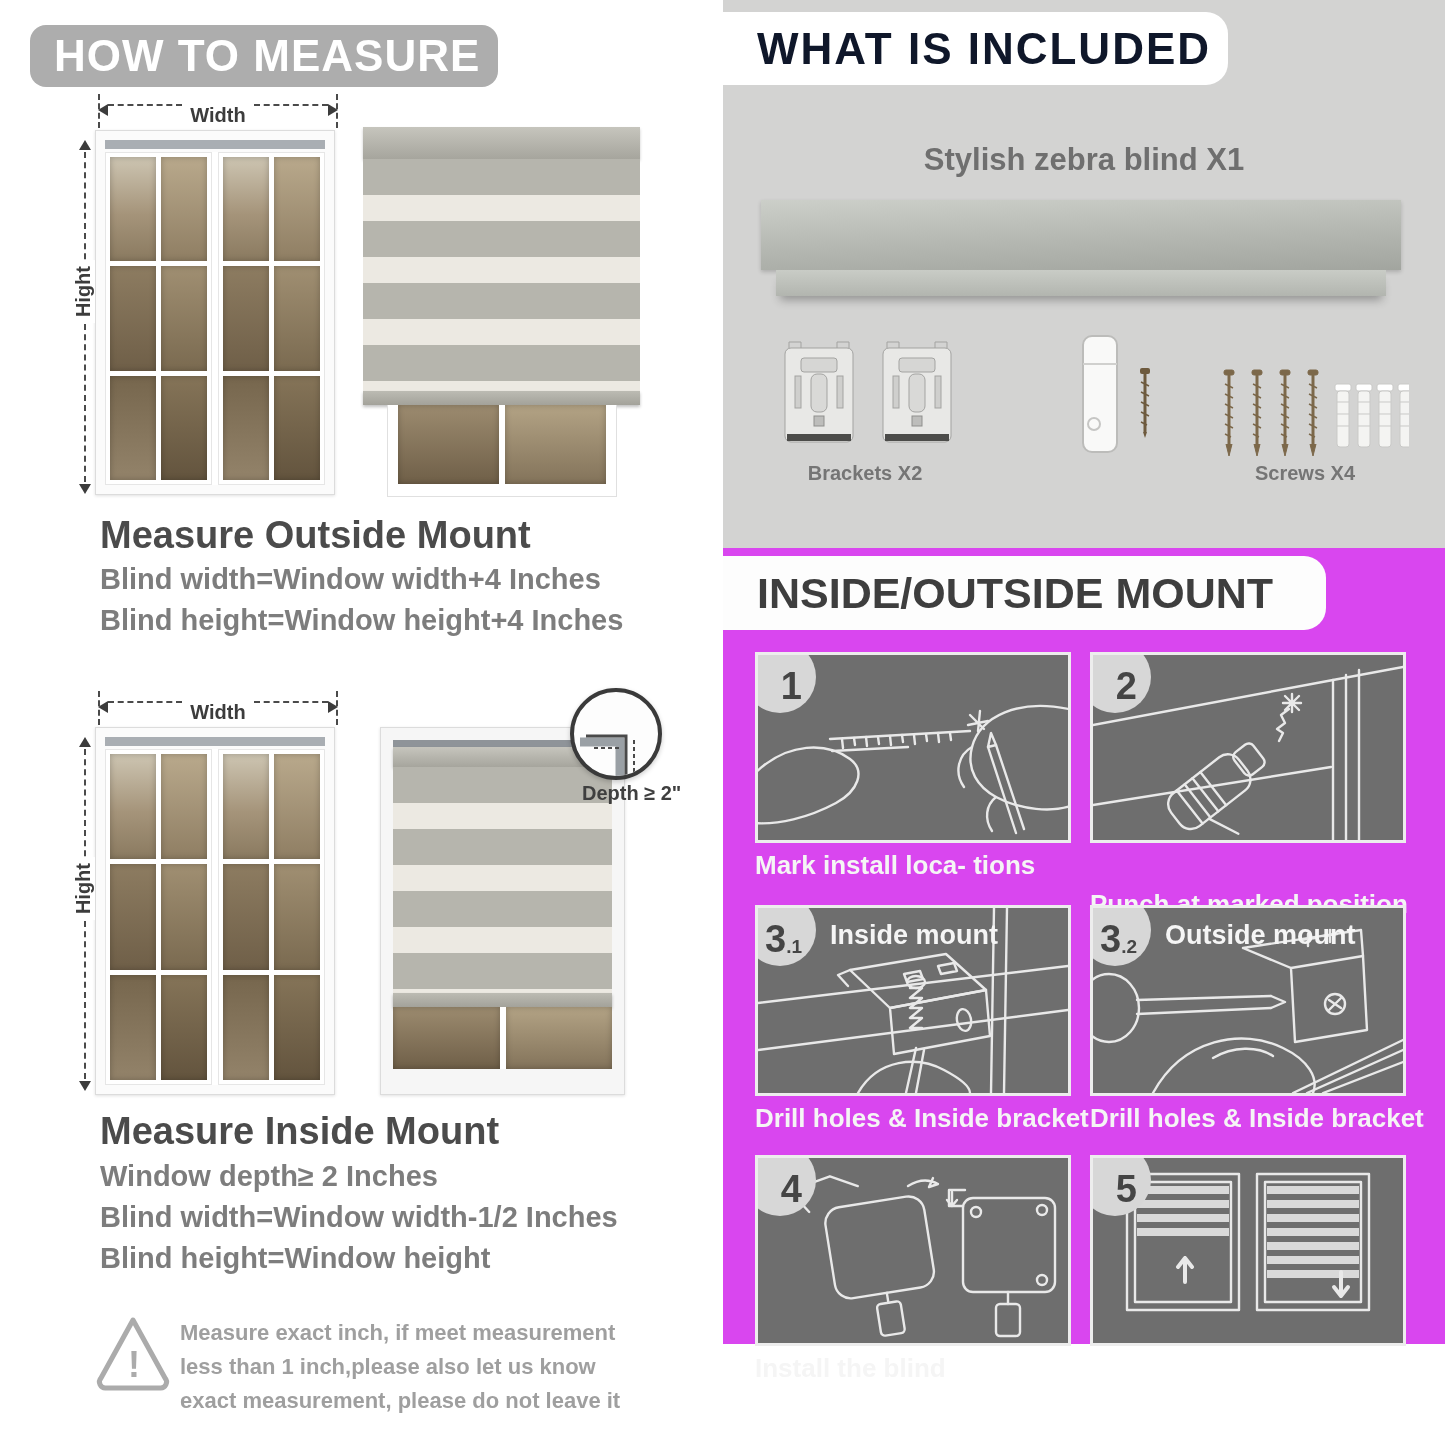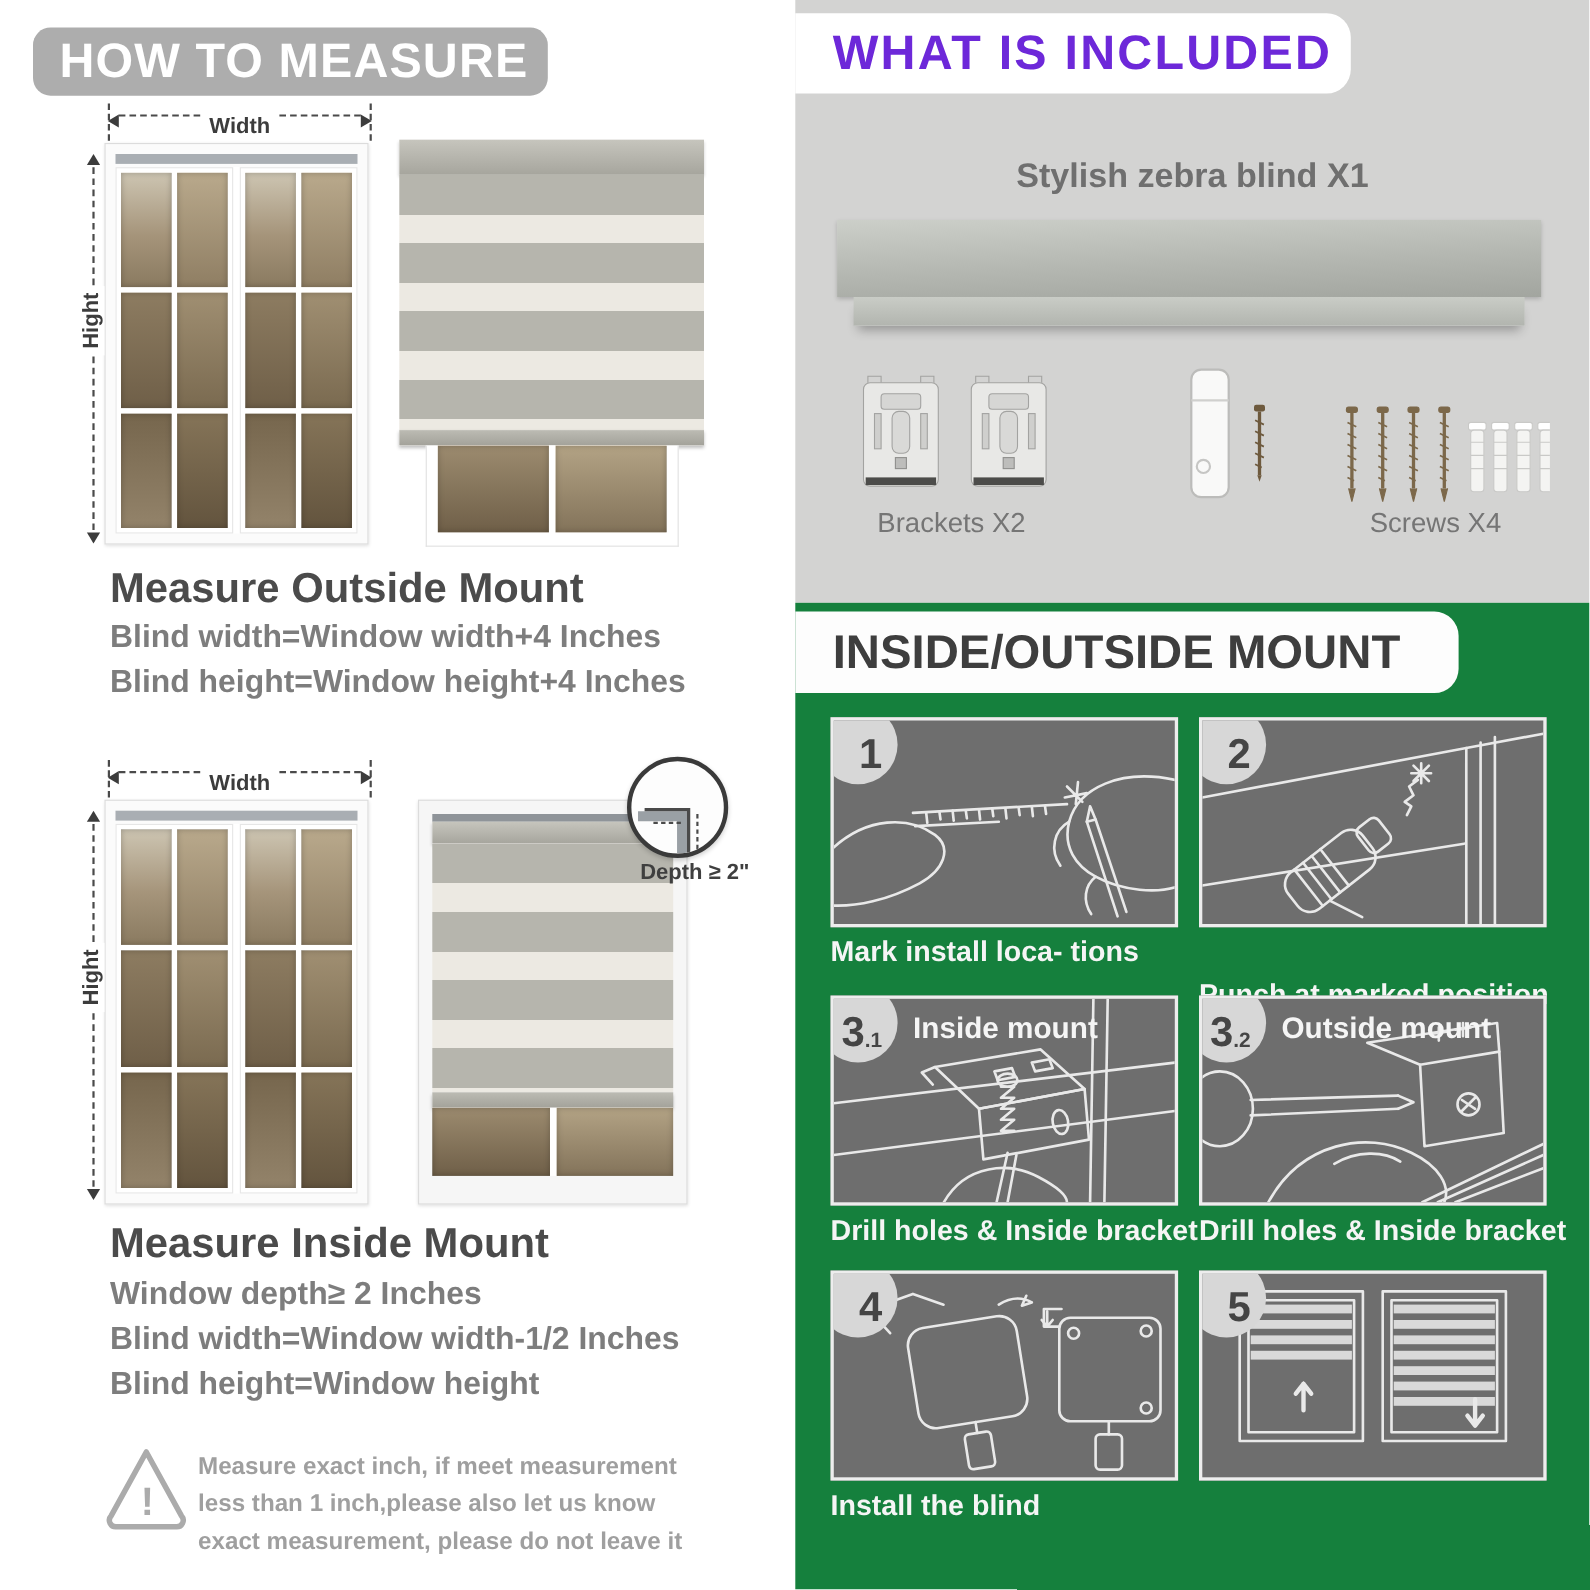--- a/index.html
+++ b/index.html
@@ -67,33 +67,33 @@
   .magnifier{border:4px solid #3a3a3a;border-radius:50%;background:#fdfdfd;overflow:hidden;
     box-shadow:0 2px 5px rgba(0,0,0,.2);}
   .depth-label{font-size:20px;font-weight:bold;color:#3f3f3f;}
 
   .warn-text{font-size:22px;font-weight:bold;color:#9f9f9f;line-height:1.55;}
   .warn-bang{position:absolute;font-size:36px;font-weight:bold;color:#ababab;}
 
   
   .light-sec{left:723px;top:0;width:722px;height:548px;background:#d3d3d2;}
   .included-banner{left:0;top:12px;width:505px;height:73px;background:#fff;
-    border-radius:0 22px 22px 0;color:#6d28d9;font-size:44px;font-weight:bold;
+    border-radius:0 22px 22px 0;color:#0f172a;font-size:44px;font-weight:bold;
     letter-spacing:2px;line-height:73px;padding-left:34px;box-sizing:border-box;}
   .product-label{left:0;top:142px;width:722px;text-align:center;font-size:31px;
     font-weight:bold;color:#6f6f6f;}
   .headrail{left:38px;top:200px;width:640px;height:70px;
     background:linear-gradient(178deg,#cccfc9 0%,#b4b7b1 55%,#a2a59f 100%);
     box-shadow:0 2px 4px rgba(0,0,0,.18);}
   .headrail-lip{left:53px;top:270px;width:610px;height:26px;
     background:linear-gradient(180deg,#c9ccc6,#b2b5af);
     box-shadow:0 8px 10px -4px rgba(0,0,0,.3);}
-  .item-label{font-size:25px;font-weight:normal;color:#757575;text-align:center;}
-
-  .dark-sec{left:723px;top:548px;width:722px;height:897px;background:#15803d;}
+  .item-label{font-size:20px;font-weight:bold;color:#757575;text-align:center;}
+
+  .dark-sec{left:723px;top:548px;width:722px;height:796px;background:#d946ef;}
   .mount-banner{left:0;top:8px;width:603px;height:74px;background:#fdfdfd;
     border-radius:0 22px 22px 0;color:#3e3e3e;font-size:43px;font-weight:bold;
     line-height:74px;padding-left:34px;box-sizing:border-box;}
 
   .panel{position:absolute;width:310px;height:185px;border:3px solid #ededed;
     background:#6e6e6e;overflow:hidden;box-sizing:content-box;}
   .badge{position:absolute;top:-14px;left:-14px;width:72px;height:72px;border-radius:50%;
     background:#d7d7d7;display:flex;align-items:flex-end;justify-content:flex-end;
     padding:0 14px 8px 0;box-sizing:border-box;color:#454545;}
   .badge .num{font-size:38px;font-weight:bold;line-height:1;}

